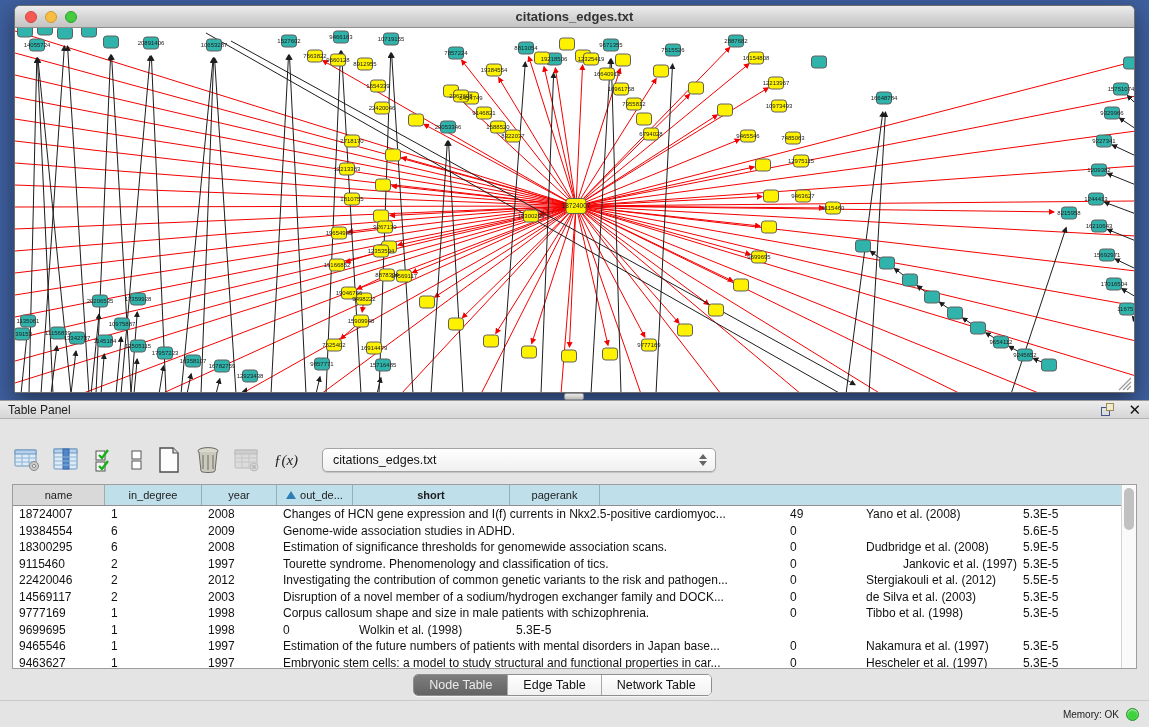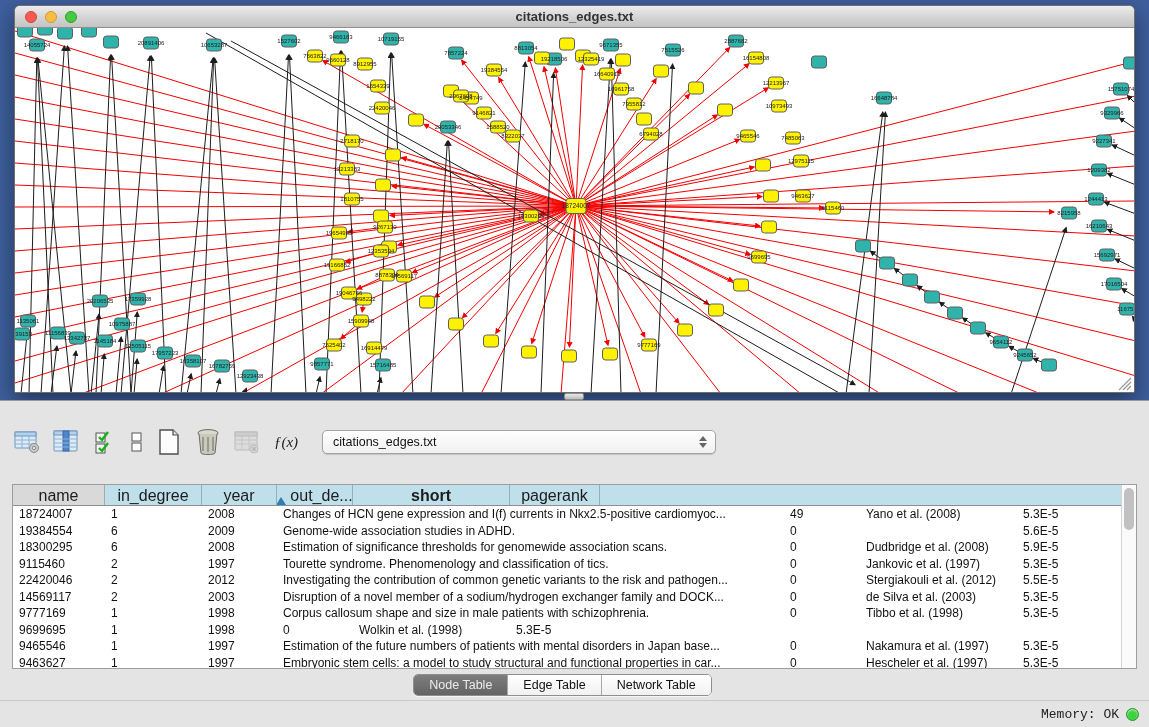--- a/index.html
+++ b/index.html
@@ -49,42 +49,42 @@
     display:flex; align-items:center; padding:0 6px 0 10px; }
   .combo-text { flex:1; font-size:12.5px; color:#111; }
   .combo-stepper { display:flex; flex-direction:column; gap:2px; align-items:center; width:12px; }
   .tri-up { width:0; height:0; border-left:4px solid transparent; border-right:4px solid transparent; border-bottom:5px solid #666; }
   .tri-dn { width:0; height:0; border-left:4px solid transparent; border-right:4px solid transparent; border-top:5px solid #666; }
   
   .tbl-wrap { position:absolute; left:12px; top:83px; width:1125px; height:185px;
     background:#fff; border:1px solid #9d9d9d; display:flex; }
   .tbl-main { flex:1; overflow:hidden; }
   .tbl-header { display:flex; height:21px; border-bottom:1px solid #8f8f8f; background:#bfdfeb; }
-  .th { font-size:16px; color:#1c1c1c; display:flex; align-items:flex-end; justify-content:center;
+  .th { font-size:11px; color:#1c1c1c; display:flex; align-items:center; justify-content:center;
     border-right:1px solid #93aebc; background:#bfdfeb; overflow:hidden; white-space:nowrap; }
   .th.gray { background:#d9d9d9; border-right:1px solid #a8a8a8; }
   .th .sort-tri { width:0; height:0; border-left:5px solid transparent; border-right:5px solid transparent;
      border-bottom:8px solid #2f7db5; margin-right:4px; }
   .tbl-body .tr { display:flex; height:16.5px; background:#fff; }
   .td { font-size:12px; color:#111; line-height:16.5px; padding-left:6px;
     overflow:hidden; white-space:nowrap; }
   .vscroll { width:15px; background:#fafafa; border-left:1px solid #d4d4d4; position:relative; }
   .vthumb { position:absolute; left:2px; top:3px; width:10px; height:42px; background:#c1c1c1; border-radius:6px; }
   
   .seg-wrap { position:absolute; left:0; top:273px; width:1125px; display:flex; justify-content:center; }
   .seg { display:flex; border:1px solid #8e8e8e; border-radius:5px; overflow:hidden;
     background:#fdfdfd; box-shadow:0 1px 1px rgba(255,255,255,.7); }
   .seg-item { font-size:12.5px; color:#111; padding:3px 15px; background:linear-gradient(#ffffff,#f1f1f1);
     border-right:1px solid #a8a8a8; }
   .seg-item:last-child { border-right:none; }
   .seg-item.sel { background:linear-gradient(#7d7d7d,#646464); color:#ececec; }
   
   .statusbar { position:absolute; left:0; bottom:0; width:1149px; height:27px;
     border-top:1px solid #c9c9c9; display:flex; align-items:center; justify-content:flex-end; padding-right:10px; gap:7px; }
-  .mem-label { font-size:13px; color:#222;font-family:Liberation Mono, monospace; }
+  .mem-label { font-size:10px; color:#222; }
   .mem-dot { width:13px; height:13px; border-radius:50%; background:#3ed23e; border:1px solid #2a9230; box-shadow:inset 0 1px 2px rgba(255,255,255,.7); }
 </style>
 </head>
 <body>
 
 <div class="net-window">
   <div class="titlebar">
     <div class="lights">
       <div class="light red"></div>
       <div class="light yellow"></div>
@@ -461,20 +461,30 @@
         </g>
     </svg>
     <svg class="resize-grip" width="16" height="16">
       <path d="M3,15 L15,3 M7,15 L15,7 M11,15 L15,11" stroke="#9a9a9a" stroke-width="1.2" fill="none"></path>
     </svg>
   </div>
 </div>
 <div class="notch"></div>
 
 <div class="table-panel">
+  <div class="panel-header">
+    <div class="panel-title">Table Panel</div>
+    <div class="panel-hdr-icons">
+      <div class="float-ico">
+          <div class="sq1"></div>
+          <div class="sq2"></div>
+        </div>
+      <div class="close-x">✕</div>
+    </div>
+  </div>
 
   <div class="toolbar">
     <div class="tool-btn">
       <svg width="28" height="26">
           <rect x="2" y="3" width="21" height="16" rx="1" fill="#dcebf7" stroke="#6f95be"></rect>
           <rect x="2" y="3" width="21" height="4" fill="#b5d2ec" stroke="#6f95be"></rect>
           <path d="M2,11 h21 M2,15 h21 M9,7 v12 M16,7 v12" stroke="#8fb2d2" stroke-width="1" fill="none"></path>
           <circle cx="21" cy="19" r="4.5" fill="#c9c9c9" stroke="#8a8a8a"></circle>
           <circle cx="21" cy="19" r="1.6" fill="#efefef" stroke="#8a8a8a"></circle>
         </svg>
@@ -586,21 +596,21 @@
             <div class="td" style="width: 76px;">0</div>
             <div class="td" style="width: 157px;">Dudbridge et al. (2008)</div>
             <div class="td" style="width: 90px;">5.9E-5</div>
           </div>
           <div class="tr">
             <div class="td" style="width: 92px;">9115460</div>
             <div class="td" style="width: 97px;">2</div>
             <div class="td" style="width: 75px;">1997</div>
             <div class="td" style="width: 507px;">Tourette syndrome. Phenomenology and classification of tics.</div>
             <div class="td" style="width: 76px;">0</div>
-            <div class="td" style="width: 157px;">Jankovic et al. (1997)</div>
+            <div class="td" style="width: 157px; text-align: right;">Jankovic et al. (1997)</div>
             <div class="td" style="width: 90px;">5.3E-5</div>
           </div>
           <div class="tr">
             <div class="td" style="width: 92px;">22420046</div>
             <div class="td" style="width: 97px;">2</div>
             <div class="td" style="width: 75px;">2012</div>
             <div class="td" style="width: 507px;">Investigating the contribution of common genetic variants to the risk and pathogen...</div>
             <div class="td" style="width: 76px;">0</div>
             <div class="td" style="width: 157px;">Stergiakouli et al. (2012)</div>
             <div class="td" style="width: 90px;">5.5E-5</div>

